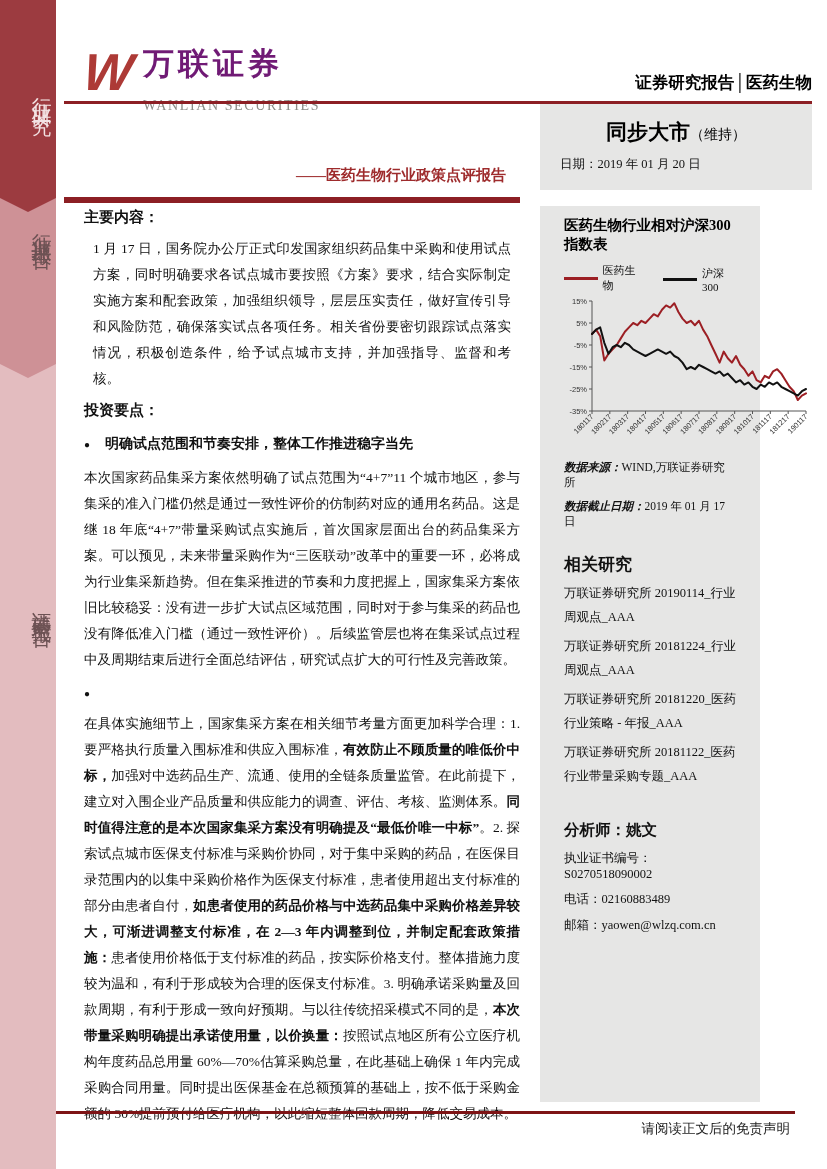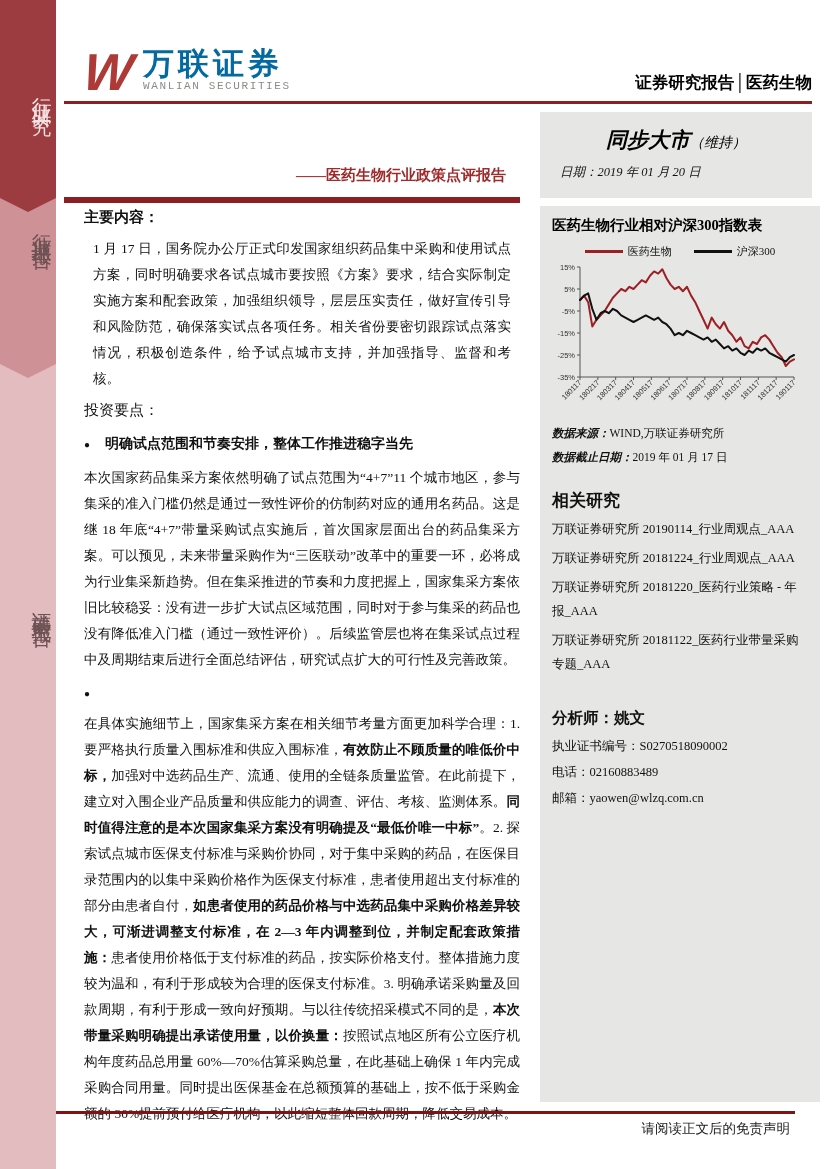--- a/index.html
+++ b/index.html
@@ -14,54 +14,54 @@
   .sb-seg3{top:360px;height:809px;background:#E3BCBF;z-index:1;}
   .sb-label{position:absolute;left:0;width:56px;writing-mode:vertical-rl;text-orientation:upright;
             font-size:20px;letter-spacing:6px;text-align:center;z-index:4;}
   .sb-label1{top:82px;color:#F3E2E3;}
   .sb-label2{top:218px;color:#6D5254;letter-spacing:3px;}
   .sb-label3{top:596px;color:#6D5254;letter-spacing:3px;}
   
   .logo{position:absolute;left:84px;top:48px;display:flex;align-items:flex-start;gap:10px;}
   .logo-w{font-family:"Liberation Sans",sans-serif;font-weight:bold;font-style:italic;
           font-size:52px;line-height:48px;color:#AD3A36;transform:skewX(-6deg);}
-  .logo-cn{font-size:31px;line-height:32px;font-weight:bold;color:#0369a1;letter-spacing:4px;
+  .logo-cn{font-size:31px;line-height:32px;font-weight:bold;color:#701a75;letter-spacing:4px;
            font-family:"Liberation Sans",sans-serif;}
-  .logo-en{font-size:11px;letter-spacing:1.6px;color:#8B8B86;font-family:Liberation Mono, monospace;}
+  .logo-en{font-size:14px;letter-spacing:1.6px;color:#8B8B86;font-family:Liberation Serif, serif;margin-top:18px;}
   .header-line{position:absolute;left:64px;right:15px;top:101px;height:3px;background:#8C1F24;}
   .report-cat{position:absolute;left:540px;width:272px;top:72px;text-align:right;
               font-weight:bold;font-size:16.5px;color:#000;}
   .doc-title{position:absolute;left:84px;top:114px;width:436px;font-size:21px;font-weight:bold;
              color:#9E2B2C;letter-spacing:1px;}
   .doc-subtitle{position:absolute;left:70px;top:166px;width:436px;text-align:right;
                 font-size:15px;font-weight:bold;color:#9E2B2C;}
   .title-rule{position:absolute;left:64px;top:197px;width:456px;height:6px;background:#8C1F24;}
   
-  .rating-box{position:absolute;left:540px;width:272px;top:112px;height:86px;background:#E6E6E5;font-style:italic;}
+  .rating-box{position:absolute;left:540px;width:272px;top:104px;height:86px;background:#E6E6E5;}
   .rating-line{margin-top:14px;text-align:center;color:#000;}
   .rating-value{font-size:21px;font-weight:bold;}
   .rating-status{font-size:14px;}
   .rating-date{margin-top:10px;padding-left:20px;font-size:12.5px;}
-  .panel{position:absolute;left:540px;width:280px;top:206px;height:896px;background:#E6E6E5;
-         padding:10px 12px;box-sizing:border-box;}
+  .panel{position:absolute;left:540px;width:220px;top:206px;height:896px;background:#E6E6E5;
+         padding:10px 24px;box-sizing:border-box;}
   .p-title{font-size:14.5px;font-weight:bold;color:#000;}
-  .legend{display:flex;justify-content:center;gap:22px;margin:9px 0 2px;align-items:flex-start;}
+  .legend{display:flex;justify-content:center;gap:22px;margin:9px 0 2px;align-items:flex-end;}
   .legend-item{display:flex;align-items:center;gap:5px;font-size:11px;}
   .legend-swatch{width:38px;height:3px;}
   .src-line{font-size:11.5px;margin-top:9px;}
   .src-label{font-weight:bold;font-style:italic;}
   .related-h{font-size:17px;font-weight:bold;margin-top:24px;}
   .rel-item{font-size:12.5px;line-height:24px;margin-top:5px;}
   .analyst-h{font-size:15.5px;font-weight:bold;margin-top:32px;}
   .info-line{font-size:12.5px;margin-top:9px;}
   
   .body-col{position:absolute;left:84px;top:208px;width:436px;}
   .h-section{font-size:15px;font-weight:bold;margin:0 0 4px 0;}
   .para{font-size:13.5px;line-height:26px;text-align:justify;margin:9px;}
-  .h-points{font-size:15px;font-weight:normal;margin:8px 0 2px 0;}
+  .h-points{font-size:15px;font-weight:bold;margin:8px 0 2px 0;}
   .bullet{margin-top:15px;}
   .b-title{display:flex;gap:15px;font-size:14px;font-weight:bold;align-items:baseline;}
   .b-marker{font-size:10px;}
   .b-body{margin-top:12px;font-size:13.5px;line-height:26px;text-align:justify;}
   
   .footer-line{position:absolute;left:56px;right:32px;top:1111px;height:3px;background:#7E1416;}
   .footer-text{position:absolute;right:37px;top:1120px;font-size:13.5px;color:#222;}
 </style>
 </head>
 <body>

